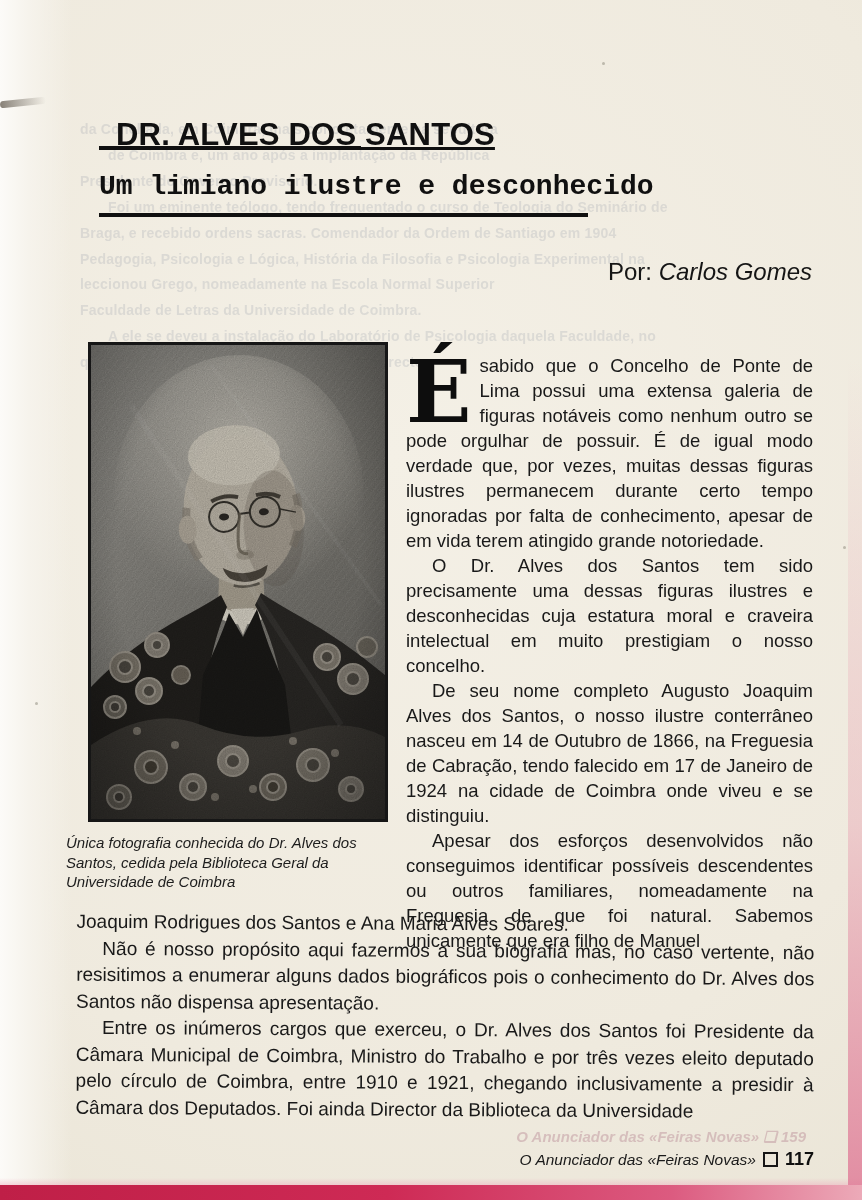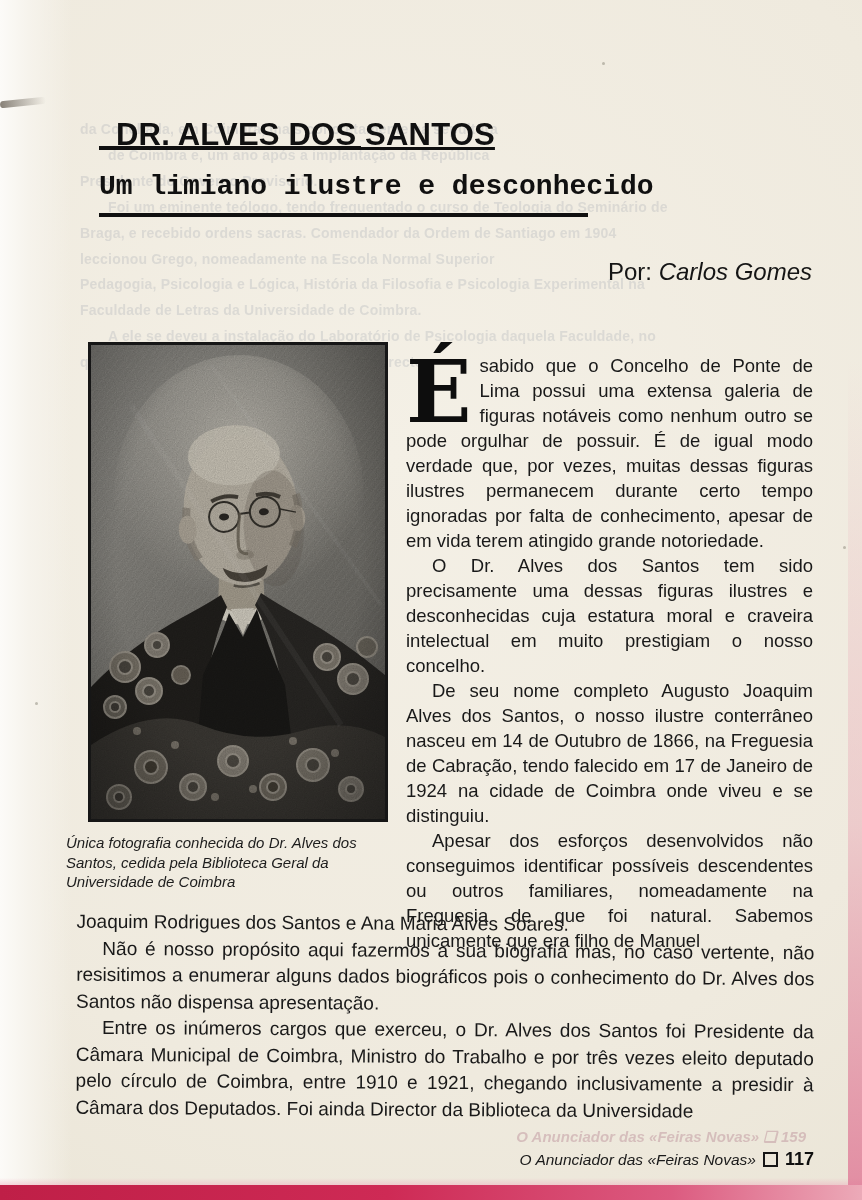--- a/index.html
+++ b/index.html
@@ -71,22 +71,22 @@
   <div class="speck" style="left:843px;top:546px;"></div>
   <div class="speck" style="left:35px;top:702px;"></div>
   <div class="speck" style="left:602px;top:62px;"></div>
 
   <div class="ghost-head">
     <div>da Conchada, em Coimbra, mais concretamente na sepultura</div>
     <div>de Coimbra e, um ano após a implantação da República</div>
     <div>Presidente do Governo Provisório.</div>
     <div>Foi um eminente teólogo, tendo frequentado o curso de Teologia do Seminário de</div>
     <div>Braga, e recebido ordens sacras. Comendador da Ordem de Santiago em 1904</div>
+    <div>Pedagogia, Psicologia e Lógica, História da Filosofia e Psicologia Experimental na</div>
     <div>leccionou Grego, nomeadamente na Escola Normal Superior</div>
-    <div>Pedagogia, Psicologia e Lógica, História da Filosofia e Psicologia Experimental na</div>
     <div>Faculdade de Letras da Universidade de Coimbra.</div>
     <div>A ele se deveu a instalação do Laboratório de Psicologia daquela Faculdade, no</div>
     <div>qual também desempenhou as funções de Director.</div>
   </div>
   <div class="ghost-foot">O Anunciador das «Feiras Novas» ❏ 159</div>
 
   <h1 class="title" style="margin:17px;text-decoration:underline;">DR. ALVES DOS SANTOS</h1>
   <div class="rule1"></div>
   <h2 class="subtitle" style="margin:0;font-family:Liberation Mono, monospace;">Um limiano ilustre e desconhecido</h2>
   <div class="rule2"></div>

